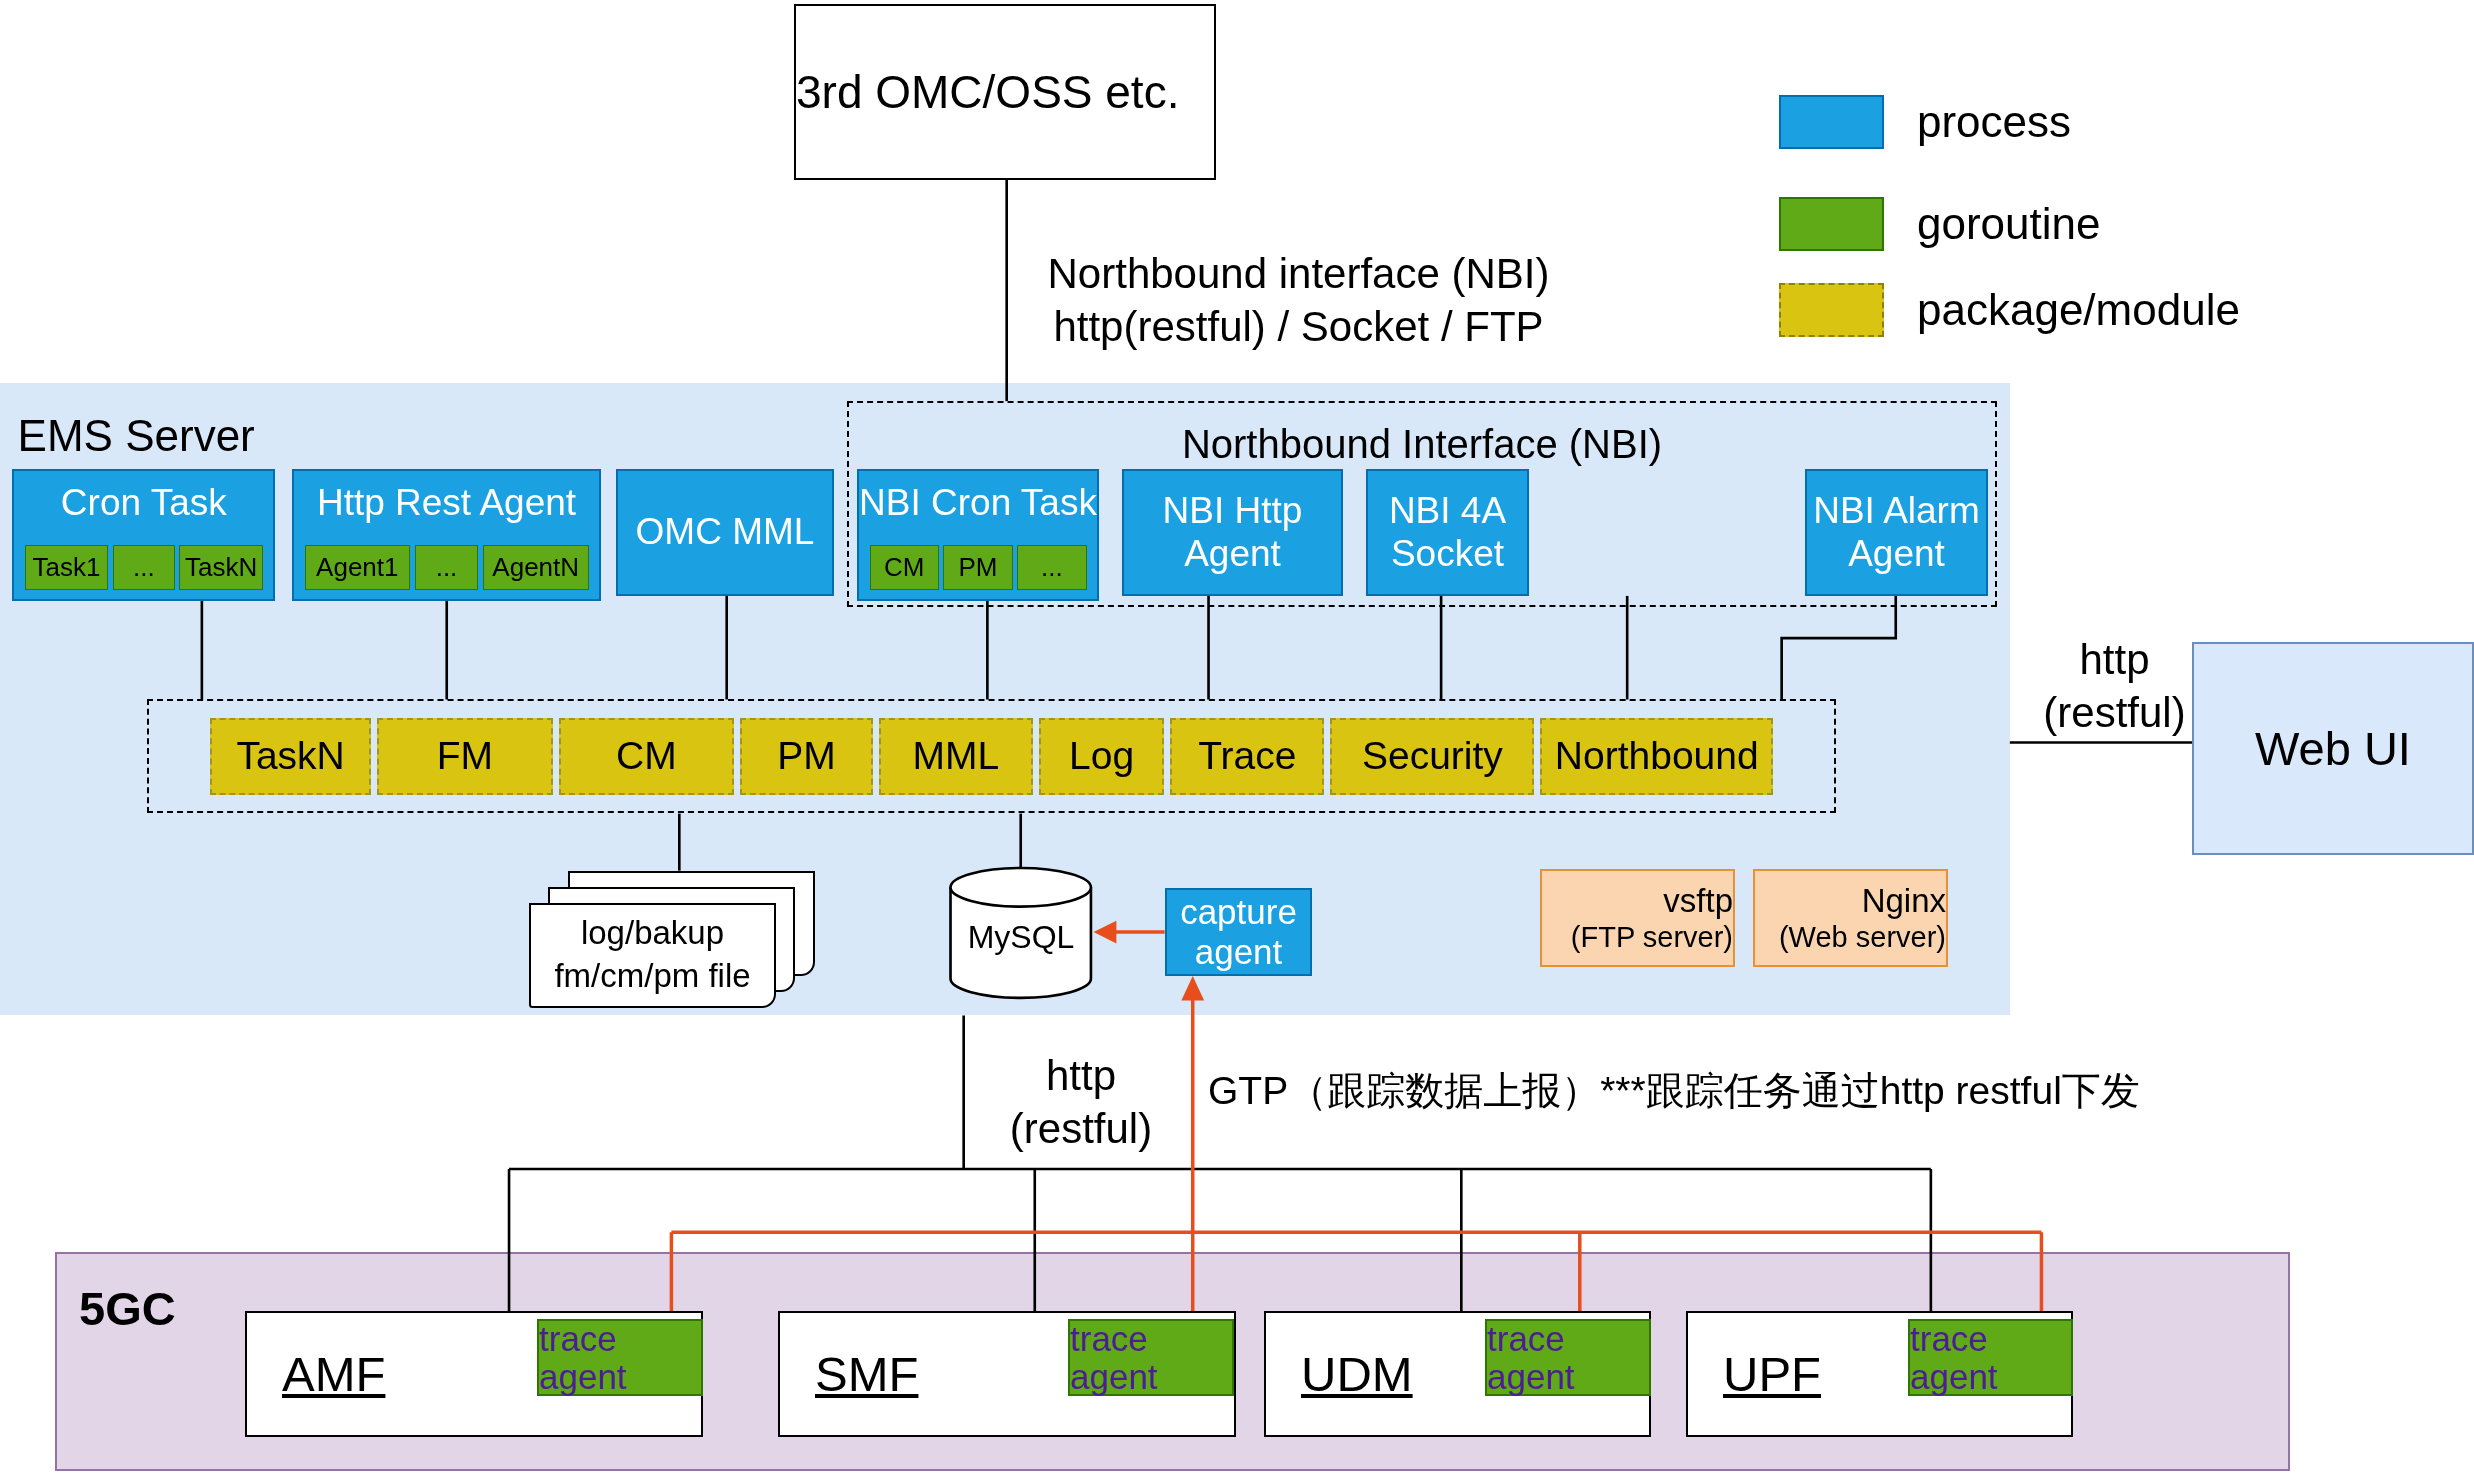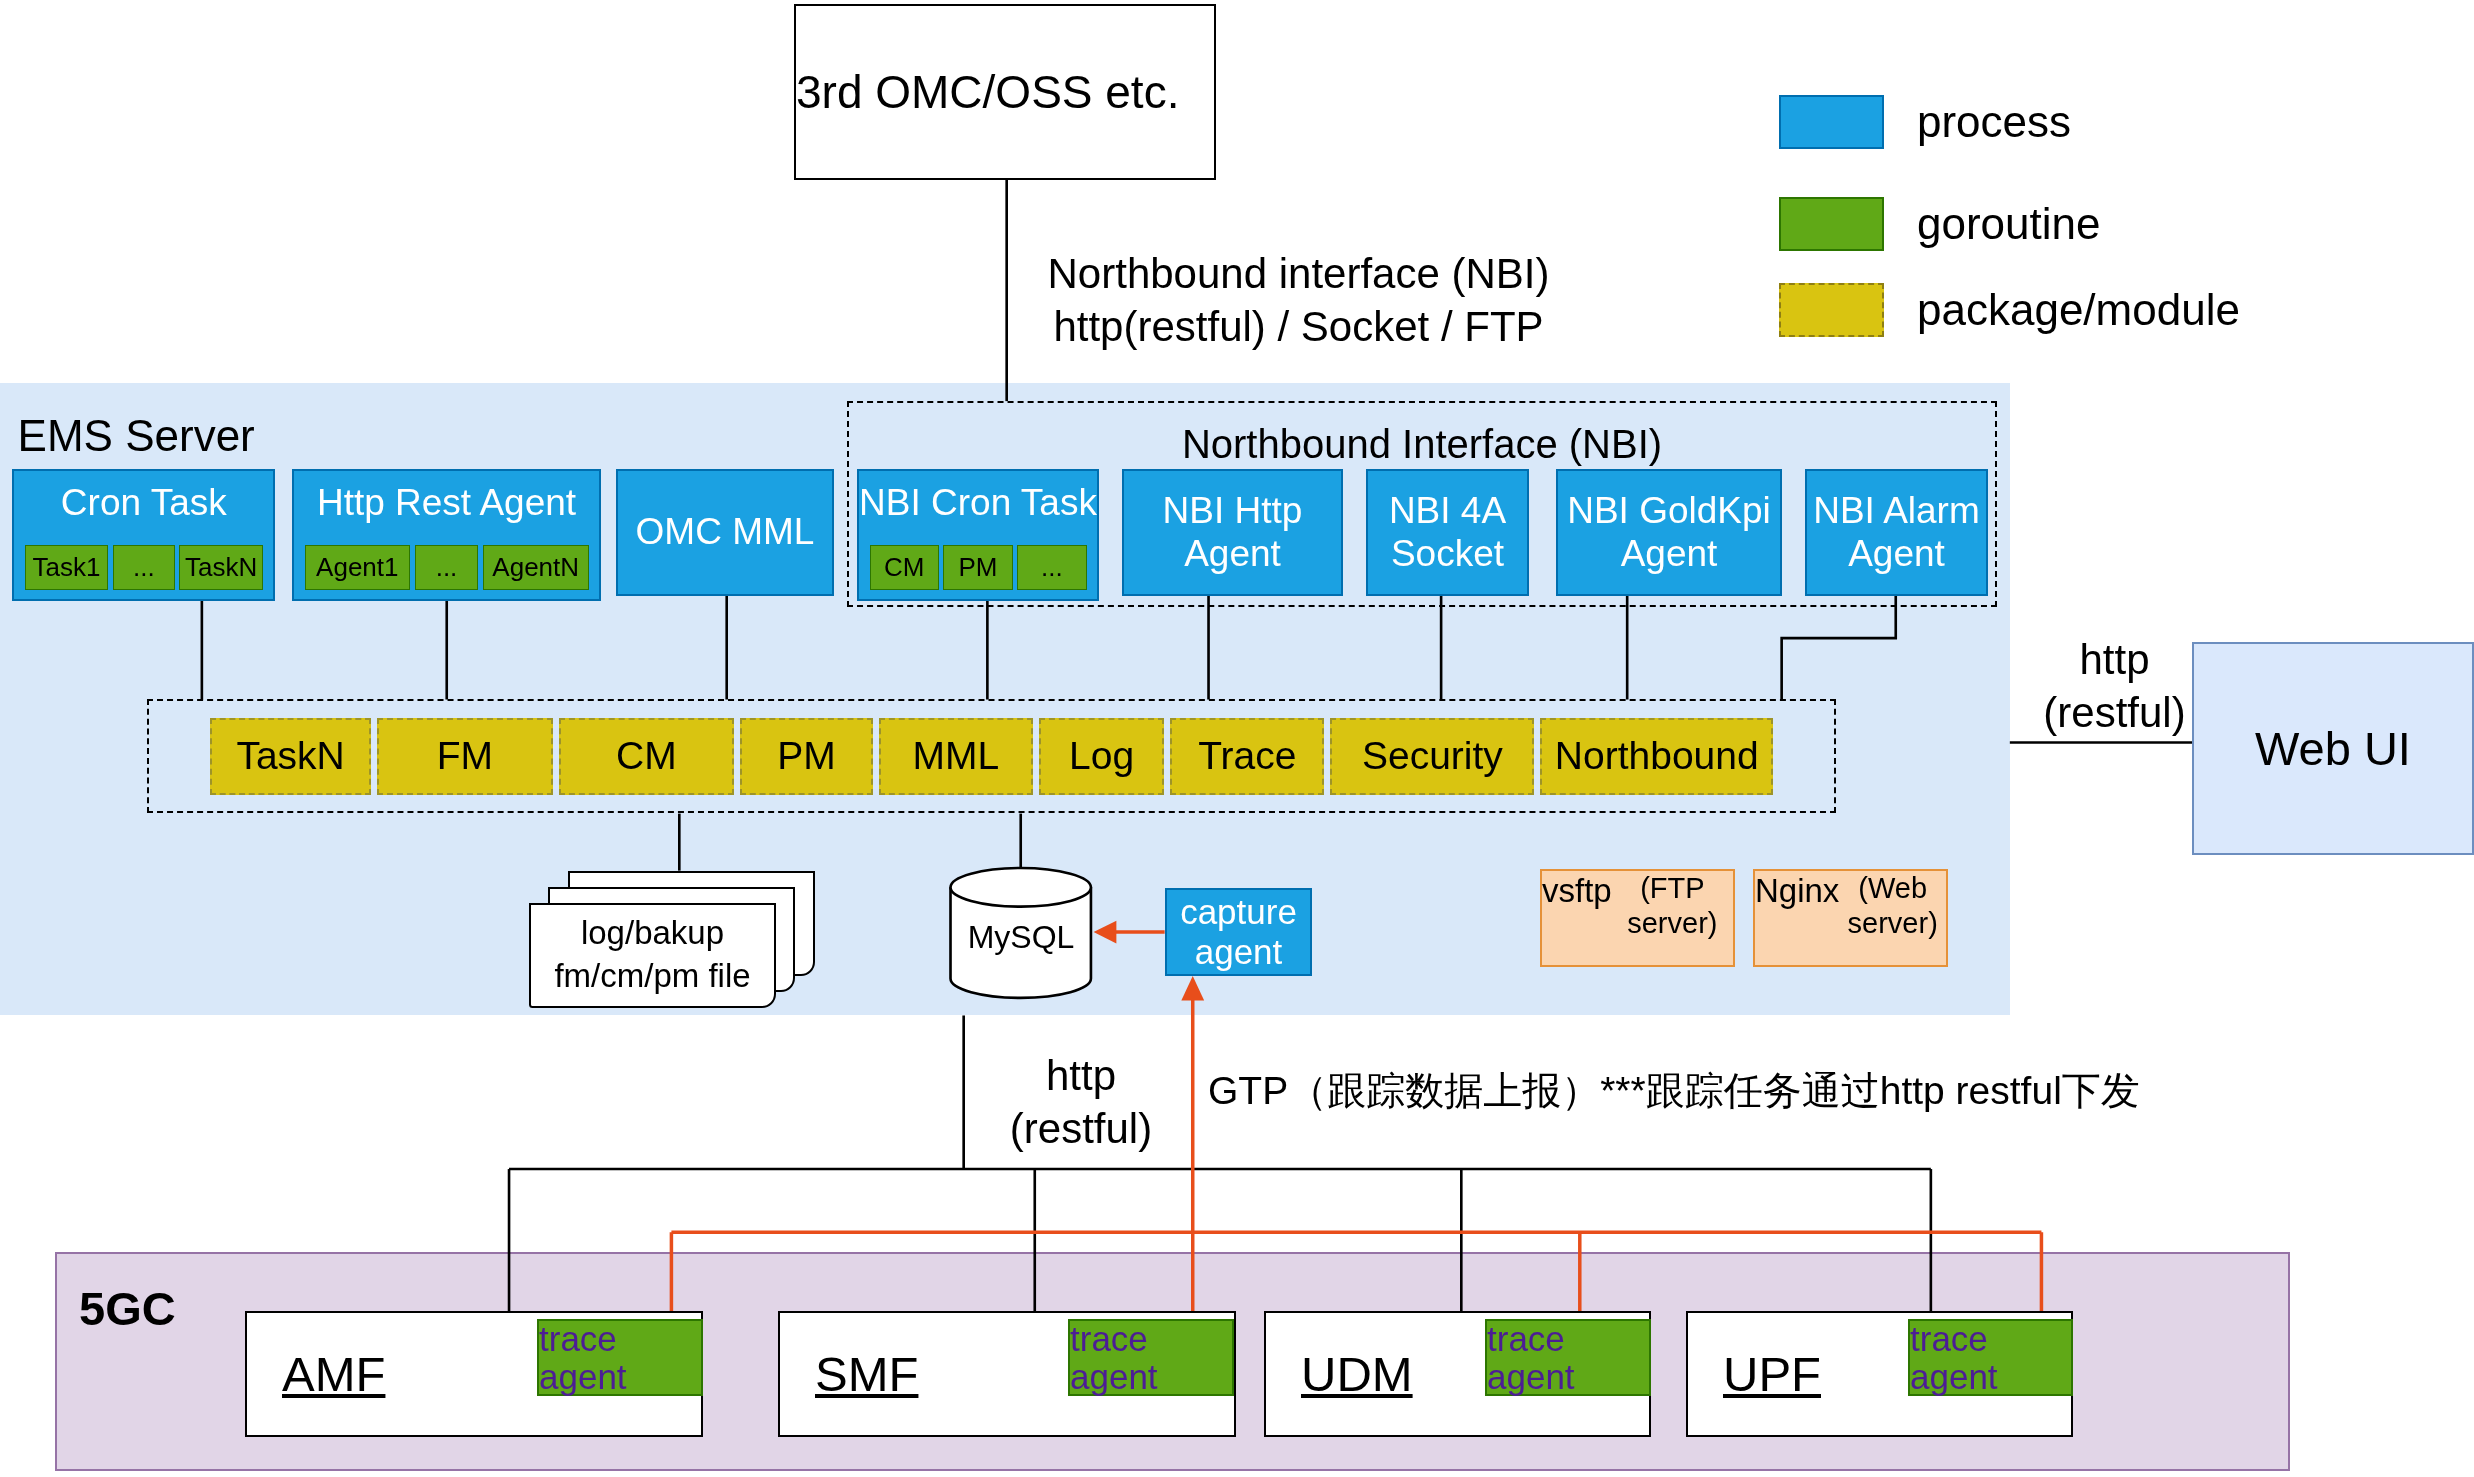--- a/index.html
+++ b/index.html
@@ -34,21 +34,21 @@
                  display:flex; align-items:center; justify-content:center; box-sizing:border-box; }
 
   
   .file-page { position:absolute; width:247px; height:105px; background:#fff; border:2.6px solid #000;
                border-radius:0 0 14px 3.5px; box-sizing:border-box; }
   .file-front { font-size:33px; text-align:center; padding-top:7px; line-height:1.3; }
 
   .mysql-label { position:absolute; left:0; width:100%; top:54px; text-align:center; font-size:32px; }
 
   .server-box { background:#fbd5b0; border:2.6px solid #e59138; text-align:center;
-                display:flex; flex-direction:row; align-items:flex-start; justify-content:center; line-height:1.2; }
+                display:flex; flex-direction:column; align-items:flex-end; justify-content:center; line-height:1.2; }
   .server-l1 { font-size:33px; }
   .server-l2 { font-size:29px; }
 
   .webui-box { left:2192px; top:642px; width:282px; height:213px; background:#dae8fc; border:2.6px solid #6c8ebf;
                display:flex; align-items:center; justify-content:center; font-size:47px; }
 
   .link-label { text-align:center; font-size:42px; line-height:1.25; white-space:nowrap; }
 
   .ne-box { background:#fff; border:2.6px solid #000; display:flex; align-items:center;
             padding-left:35px; font-size:49px;text-decoration:underline; }
@@ -160,23 +160,20 @@
       <div class="sub-cell" style="flex:1;">...</div>
     </div>
   </div>
 
   <div class="abs box-blue center-label" style="left:1122px; top:469px; width:221px; height:127px;">
     <span>NBI Http Agent</span>
   </div>
   <div class="abs box-blue center-label" style="left:1366px; top:469px; width:163px; height:127px;">
     <span>NBI 4A Socket</span>
   </div>
-  <div class="abs box-blue center-label" style="left:1556px; top:469px; width:226px; height:127px;">
-    <span>NBI GoldKpi Agent</span>
-  </div>
   <div class="abs box-blue center-label" style="left:1805px; top:469px; width:183px; height:127px;">
     <span>NBI Alarm Agent</span>
   </div>
 
   <div class="abs dashed-group modules-box">
     <div class="module-cell" style="flex:1.1;">TaskN</div>
     <div class="module-cell" style="flex:1.2;">FM</div>
     <div class="module-cell" style="flex:1.2;">CM</div>
     <div class="module-cell" style="flex:0.9;">PM</div>
     <div class="module-cell" style="flex:1.05;">MML</div>

